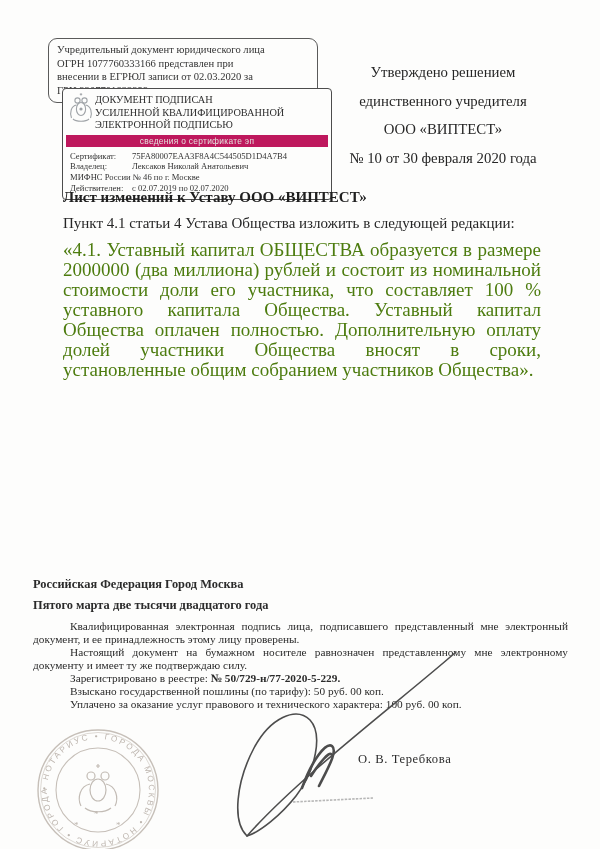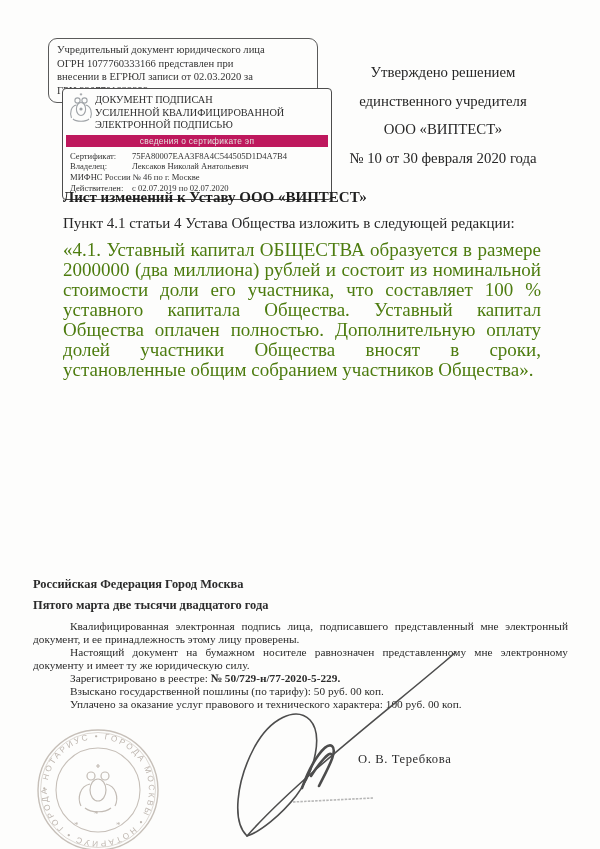--- a/index.html
+++ b/index.html
@@ -130,21 +130,21 @@
   </div>
 
   <div class="doc-title">Лист изменений к Уставу ООО «ВИПТЕСТ»</div>
   <div class="doc-intro">Пункт 4.1 статьи 4 Устава Общества изложить в следующей редакции:</div>
   <div class="doc-quote">«4.1. Уставный капитал ОБЩЕСТВА образуется в размере 2000000 (два миллиона) рублей и состоит из номинальной стоимости доли его участника, что составляет 100 % уставного капитала Общества. Уставный капитал Общества оплачен полностью. Дополнительную оплату долей участники Общества вносят в сроки, установленные общим собранием участников Общества».</div>
 
   <div class="notary">
     <div class="notary-h">Российская Федерация Город Москва</div>
     <div class="notary-h">Пятого марта две тысячи двадцатого года</div>
     <p>Квалифицированная электронная подпись лица, подписавшего представленный мне электронный документ, и ее принадлежность этому лицу проверены.</p>
-    <p>Настоящий документ на бумажном носителе равнозначен представленному мне электронному документу и имеет ту же юридическую силу.</p>
+    <p>Настоящий документ на бумажном носителе равнозначен представленному мне электронному документу и имеет ту же подтверждаю силу.</p>
     <p class="single"><span>Зарегистрировано в реестре: </span><span class="reg-num">№ 50/729-н/77-2020-5-229.</span></p>
     <p class="single">Взыскано государственной пошлины (по тарифу): 50 руб. 00 коп.</p>
     <p class="single">Уплачено за оказание услуг правового и технического характера: 100 руб. 00 коп.</p>
   </div>
 
   <div class="notary-name">О. В. Теребкова</div>
 
   <svg class="seal-svg" width="142" height="133" viewBox="0 0 142 133">
     <defs>
       <path id="sealTextPath" d="M 70,74 m -51,0 a 51,51 0 1,1 102,0 a 51,51 0 1,1 -102,0"></path>

